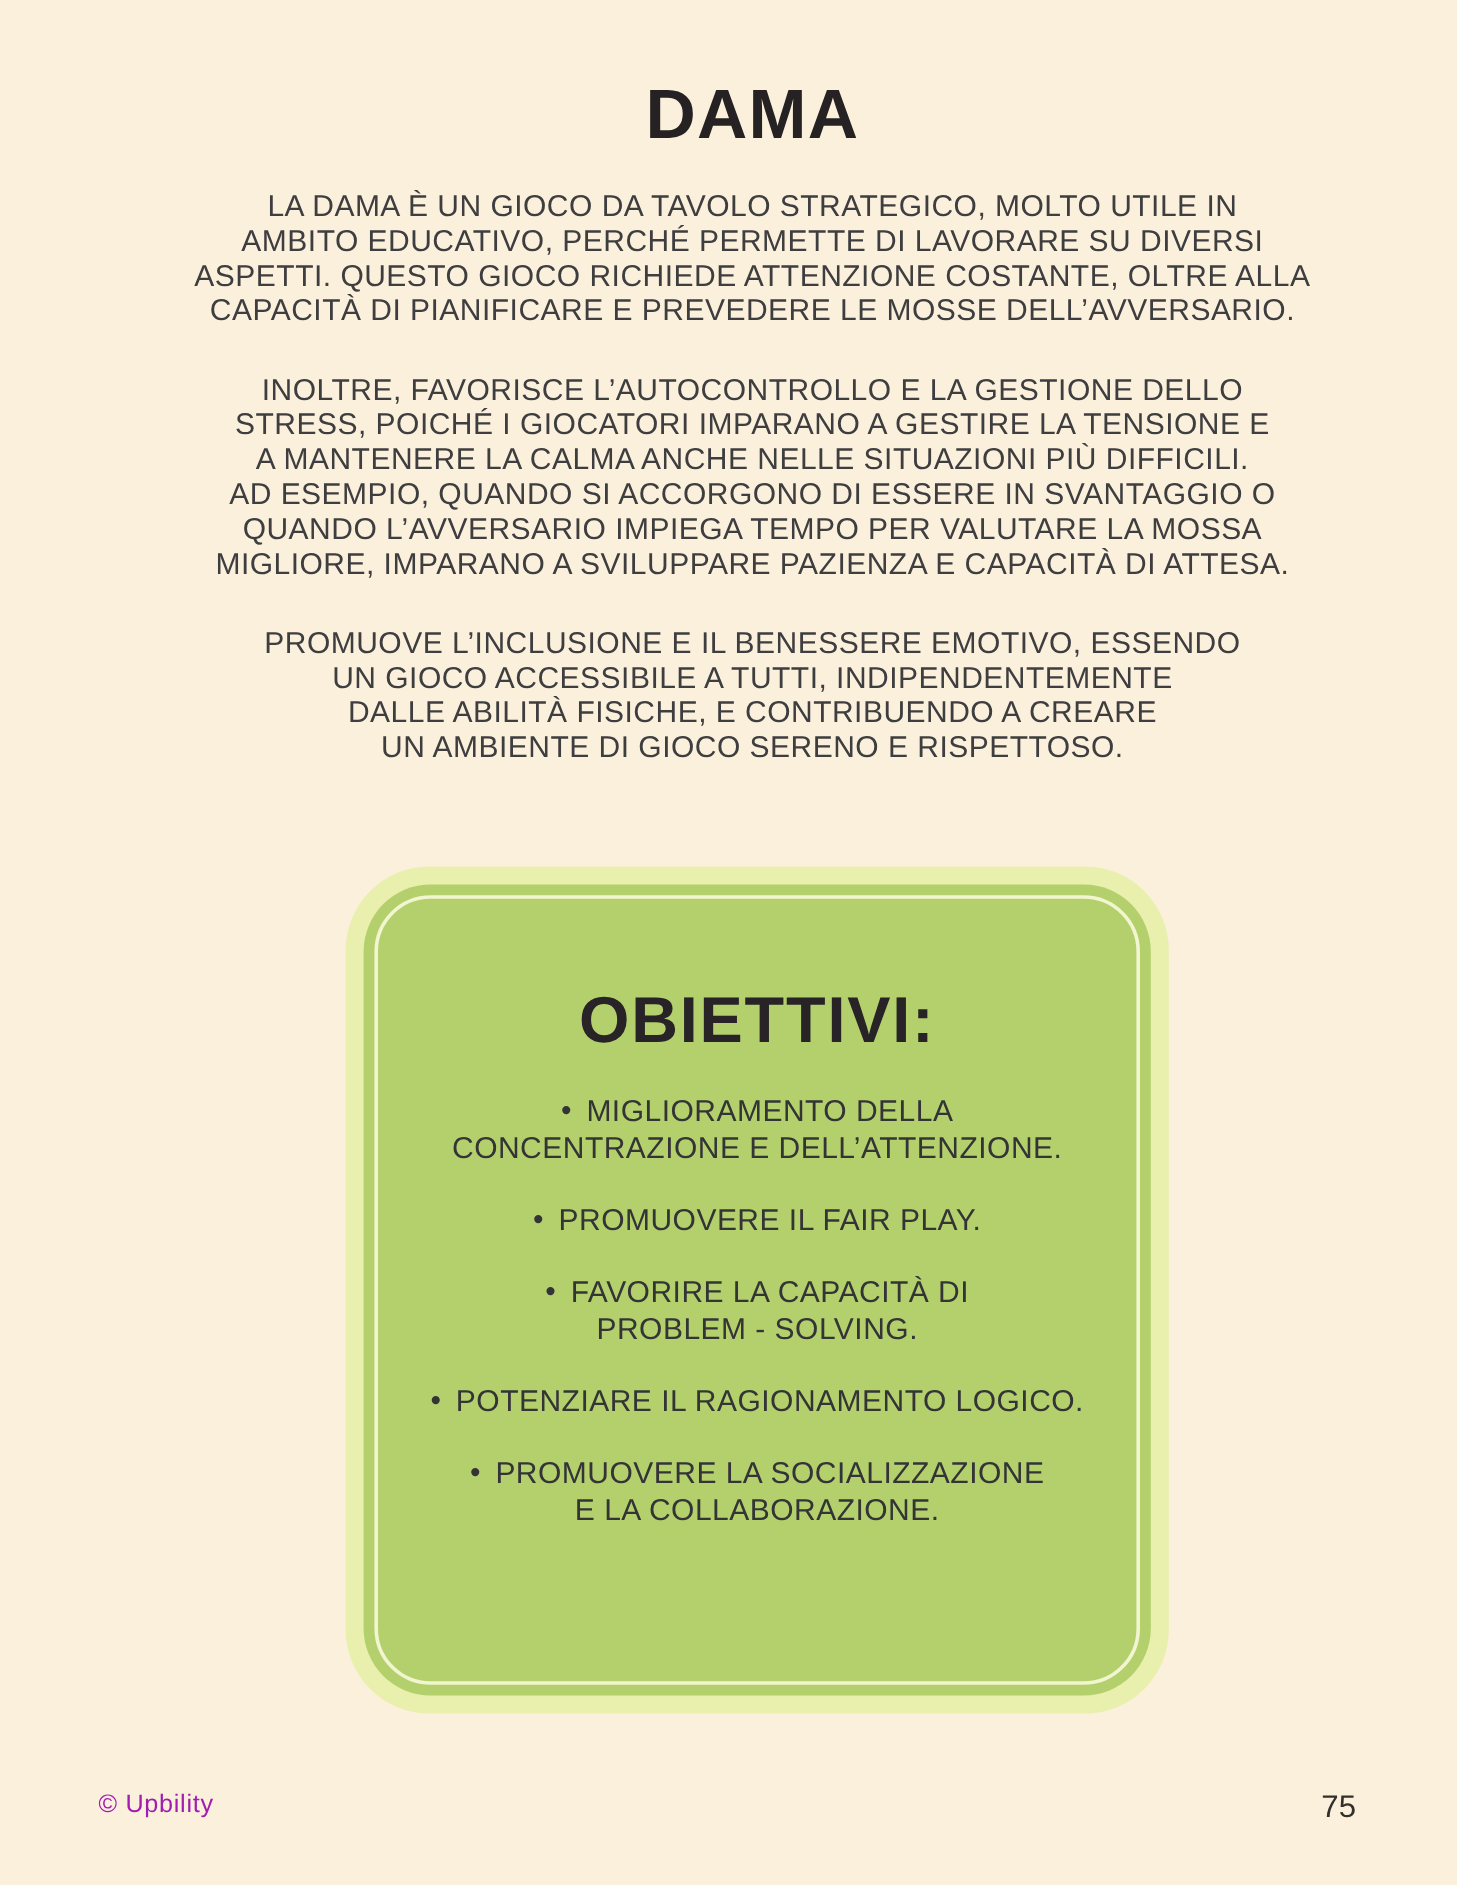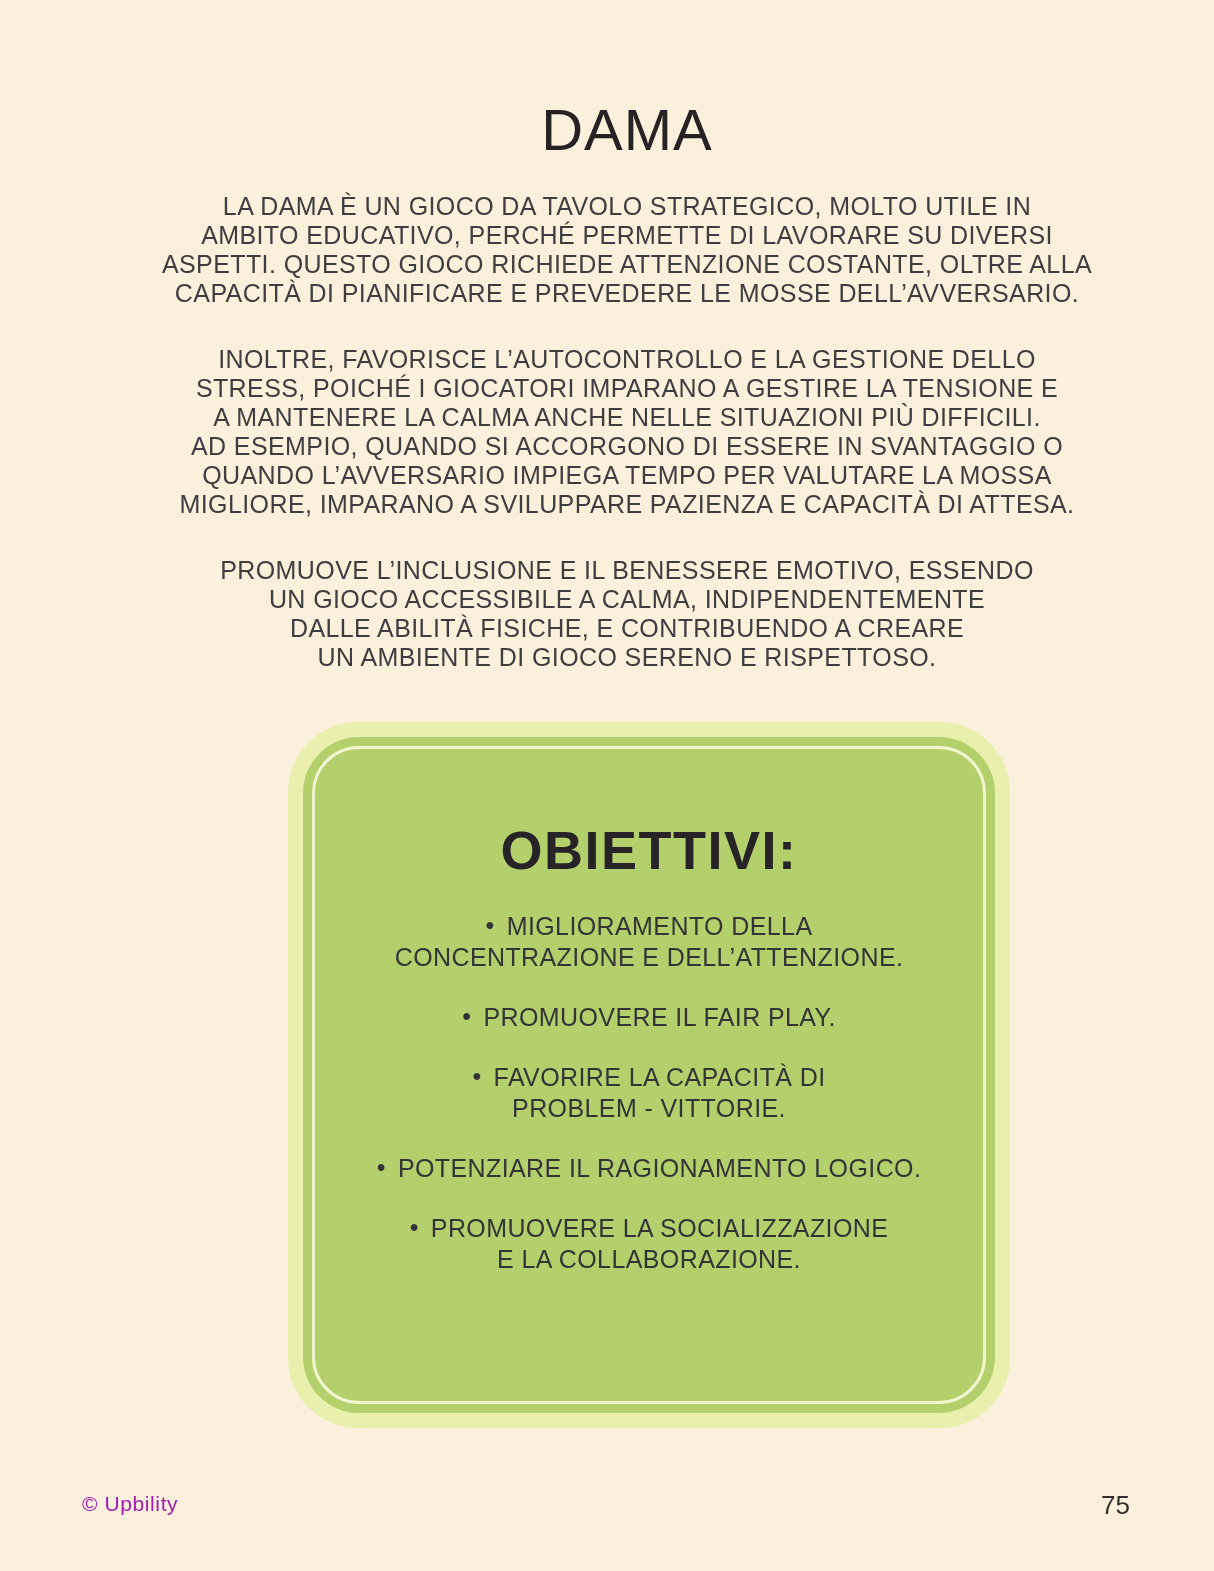--- a/index.html
+++ b/index.html
@@ -21,25 +21,25 @@
   }
   
   .content {
     position: absolute;
     left: 40px;
     top: 0;
     width: 1174px;
   }
   .doc-title {
     margin: 0;
-    padding-top: 100px;
+    padding-top: 66px;
     text-align: center;
     font-size: 58px;
     line-height: 60px;
-    font-weight: 400;
+    font-weight: 700;
     letter-spacing: 1px;
     color: #262224;
   }
   .para {
     margin: 0 auto;
     text-align: center;
     white-space: pre-line;
     font-size: 25px;
     line-height: 29px;
     font-weight: 500;
@@ -51,21 +51,20 @@
   .para-3 { margin-top: 37px; }
 
   .objectives-outer {
     position: absolute;
     left: 288px;
     top: 722px;
     width: 686px;
     height: 706px;
     background: #e9efad;
     border-radius: 70px;
-    padding-left: 36px;
   }
   .objectives-inner {
     position: absolute;
     inset: 15px;
     background: #b3d06c;
     border-radius: 56px;
   }
   .objectives-inner::after {
     content: "";
     position: absolute;
@@ -139,40 +138,40 @@
 CAPACITÀ DI PIANIFICARE E PREVEDERE LE MOSSE DELL’AVVERSARIO.</p>
 
     <p class="para para-2">INOLTRE, FAVORISCE L’AUTOCONTROLLO E LA GESTIONE DELLO
 STRESS, POICHÉ I GIOCATORI IMPARANO A GESTIRE LA TENSIONE E
 A MANTENERE LA CALMA ANCHE NELLE SITUAZIONI PIÙ DIFFICILI.
 AD ESEMPIO, QUANDO SI ACCORGONO DI ESSERE IN SVANTAGGIO O
 QUANDO L’AVVERSARIO IMPIEGA TEMPO PER VALUTARE LA MOSSA
 MIGLIORE, IMPARANO A SVILUPPARE PAZIENZA E CAPACITÀ DI ATTESA.</p>
 
     <p class="para para-3">PROMUOVE L’INCLUSIONE E IL BENESSERE EMOTIVO, ESSENDO
-UN GIOCO ACCESSIBILE A CALMA, INDIPENDENTEMENTE
+UN GIOCO ACCESSIBILE A TUTTI, INDIPENDENTEMENTE
 DALLE ABILITÀ FISICHE, E CONTRIBUENDO A CREARE
 UN AMBIENTE DI GIOCO SERENO E RISPETTOSO.</p>
   </div>
 
   <div class="objectives-outer">
     <div class="objectives-inner">
       <h2 class="objectives-title">OBIETTIVI:</h2>
 
       <ul class="objectives-list">
         <li>
           <span class="bullet-dot">•</span><span class="bullet-text">MIGLIORAMENTO DELLA
 CONCENTRAZIONE E DELL’ATTENZIONE.</span>
         </li>
         <li>
           <span class="bullet-dot">•</span><span class="bullet-text">PROMUOVERE IL FAIR PLAY.</span>
         </li>
         <li>
           <span class="bullet-dot">•</span><span class="bullet-text">FAVORIRE LA CAPACITÀ DI
-PROBLEM - VITTORIE.</span>
+PROBLEM - SOLVING.</span>
         </li>
         <li>
           <span class="bullet-dot">•</span><span class="bullet-text">POTENZIARE IL RAGIONAMENTO LOGICO.</span>
         </li>
         <li>
           <span class="bullet-dot">•</span><span class="bullet-text">PROMUOVERE LA SOCIALIZZAZIONE
 E LA COLLABORAZIONE.</span>
         </li>
       </ul>
     </div>

